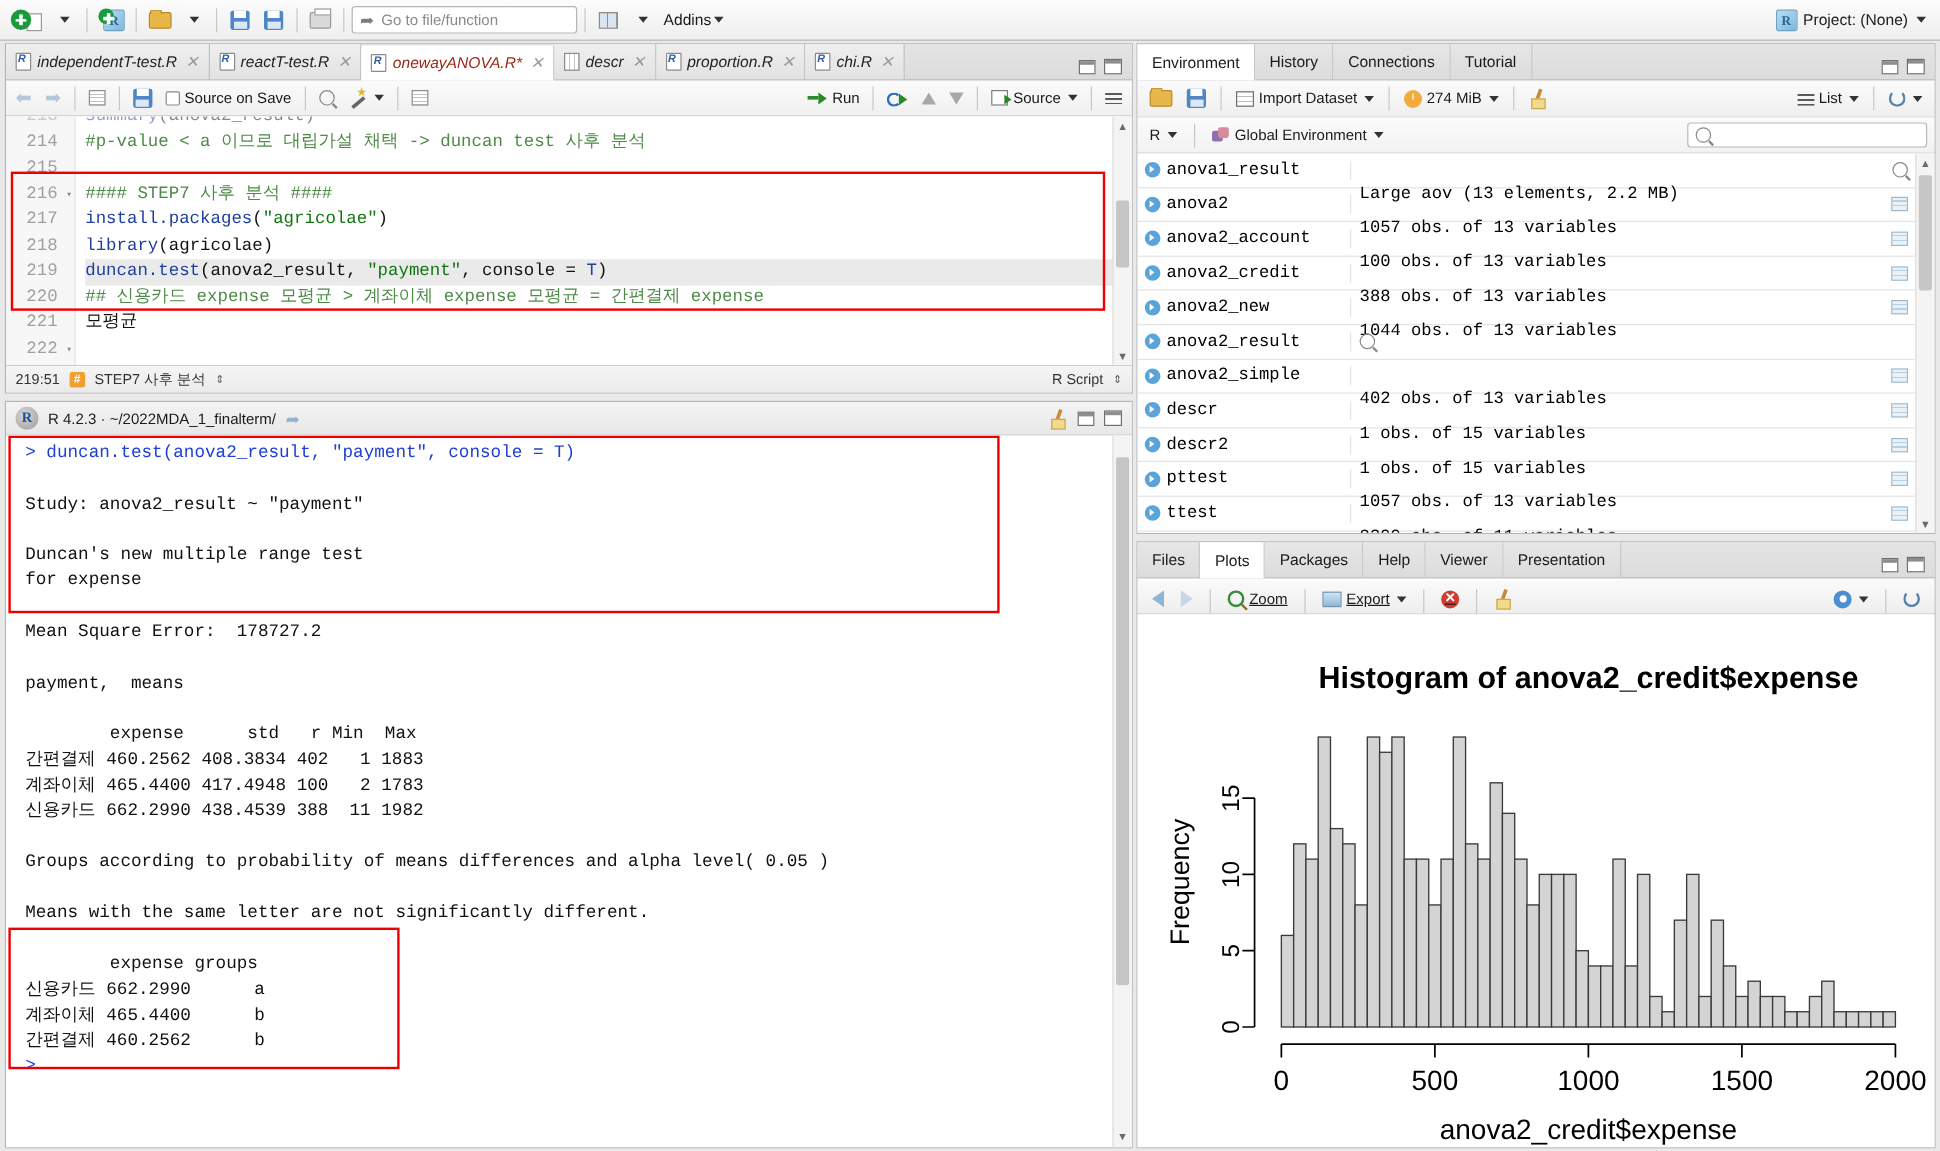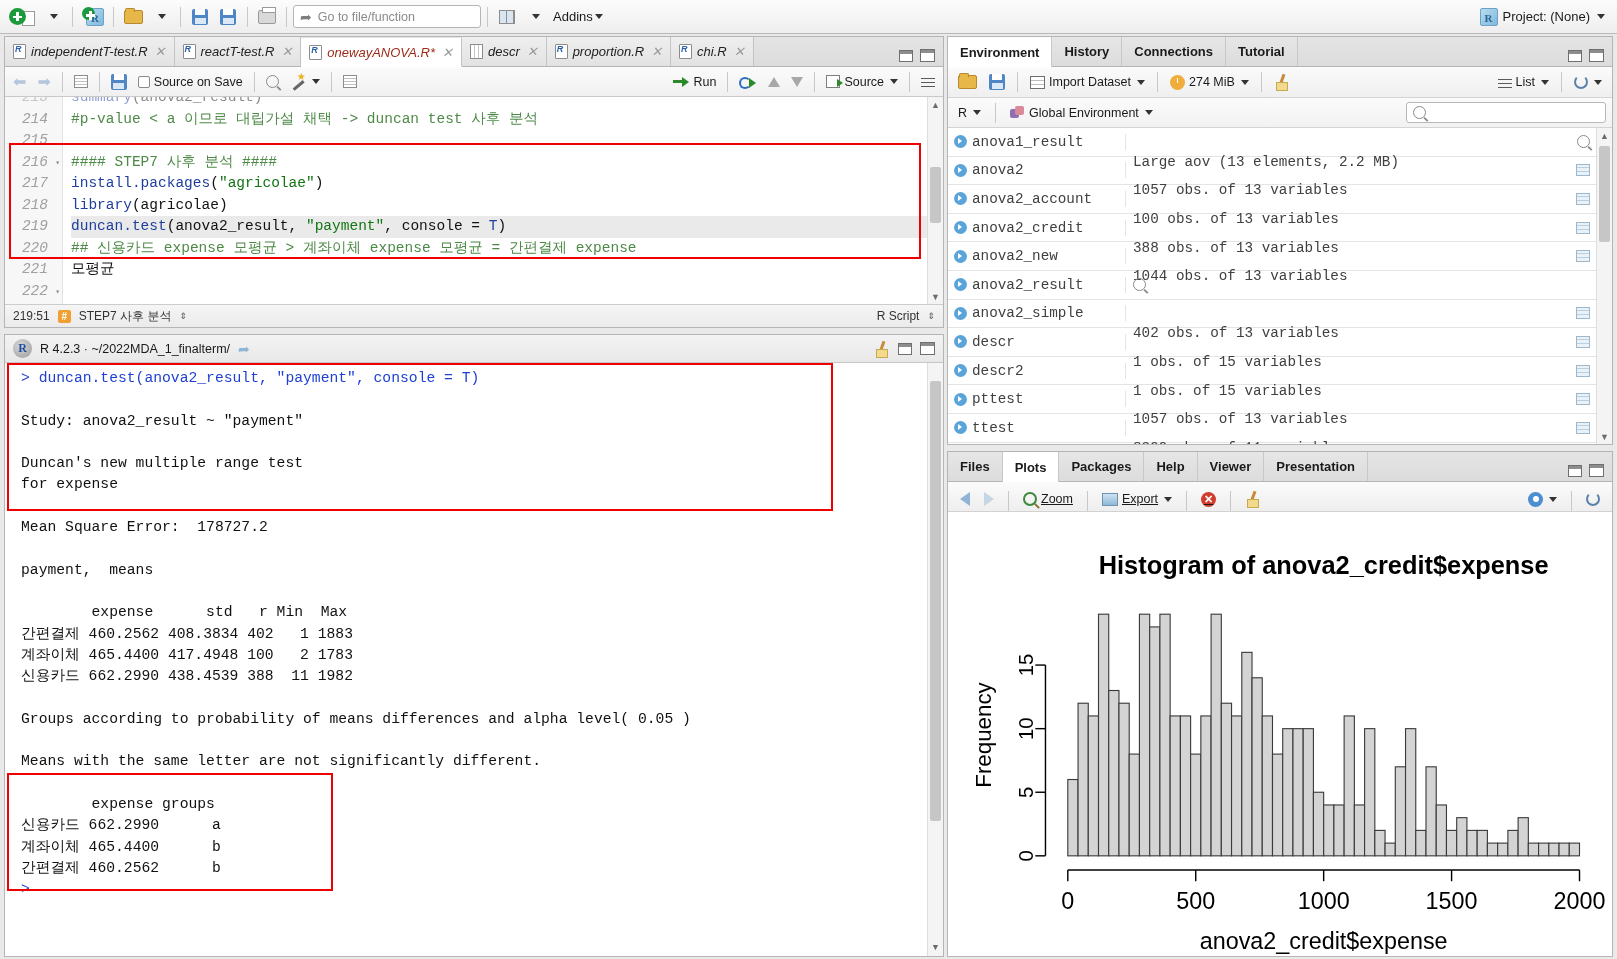--- a/index.html
+++ b/index.html
@@ -72,21 +72,21 @@
       repeating-linear-gradient(0deg,transparent 0 3px,#c6c6c6 3px 4px);}
   .tabstrip-right { margin-left:auto; display:flex; align-items:center; gap:7px; padding: 0 8px 4px 0; }
   .win-min2 { width:14px; height:12px; border:1px solid #6f6f6f; position:relative; background:#fff;}
   .win-min2:after{content:"";position:absolute;left:0;right:0;top:0;height:3px;background:#8d8d8d;}
   .win-max { width:15px;height:13px;border:1px solid #6f6f6f;background:#fff;}
   .win-max:before{content:"";display:block;height:3px;background:#8d8d8d;}
 
   
   .ptab {
     height: 29px; padding: 0 12px; display:flex;align-items:center;
-    font-size: 13px; font-weight: bold; color:#1a1a1a;
+    font-size: 13px; font-weight: normal; color:#1a1a1a;
     border-right: 1px solid #c8c8c8;
     background: linear-gradient(#e6e6e6,#dcdcdc); cursor:pointer; white-space:nowrap;
   }
   .ptab.active { background:#fff; margin-bottom:-1px; height:30px; }
 
   
   .ed-toolbar {
     height: 30px; flex: 0 0 30px; display:flex; align-items:center; gap:3px;
     background: linear-gradient(#fbfbfb,#f0f0f0);
     border-bottom: 1px solid #c9c9c9; padding: 0 4px;
@@ -96,21 +96,21 @@
   .chk { width:12px;height:12px;border:1px solid #8a8a8a;background:#fff;border-radius:2px;}
 
   
   .editor-wrap { flex:1 1 auto; display:flex; min-height:0; position:relative; background:#fff; overflow:hidden;}
   .gutter {
     flex: 0 0 58px; background:#f7f7f7; border-right:1px solid #e3e3e3;
     text-align:right; padding-top:3px; color:#a0a0a0;
     font-family:"Liberation Mono", monospace; font-size:14.5px; line-height:21.5px;
     user-select:none;
   }
-  .gutter div { padding-right: 14px; position:relative;font-style:italic;}
+  .gutter div { padding-right: 14px; position:relative;}
   .gutter .fold:after{content:"▾";position:absolute;right:2px;font-size:8px;color:#888;}
   .codearea {
     flex:1 1 auto; padding-top:3px; padding-left:8px; overflow:hidden; position:relative;
     font-family:"Liberation Mono", monospace; font-size:14.5px; line-height:21.5px;
     white-space:pre; color:#111;
   }
   .codearea .ln { height:21.5px; }
   .cmt { color:#4e8a47; }
   .str { color:#127512; }
   .fn  { color:#1f3f9e; }
@@ -165,21 +165,21 @@
   .env-toolbar2 {
     height:30px; flex:0 0 30px; display:flex;align-items:center;gap:6px;
     background:linear-gradient(#fbfbfb,#f2f2f2); border-bottom:1px solid #d4d4d4; padding:0 6px;
     font-size:13px;
   }
   .searchbox{margin-left:auto;display:flex;align-items:center;gap:5px;width:200px;height:21px;
      border:1px solid #b8b8b8;border-radius:3px;background:#fff;padding:0 6px;}
   .env-rows { flex:1 1 auto; min-height:0; overflow:hidden; position:relative; background:#fff;}
   .env-row {
     display:flex; align-items:center; height:28.6px; border-bottom:1px solid #e4e4e4;
-    font-family:"Liberation Mono", monospace; font-size:14.3px; color:#404040;
+    font-family:"Liberation Mono", monospace; font-size:14.3px; color:#000000;
   }
   .env-row .nm { width:178px; flex:0 0 178px; display:flex;align-items:center;gap:5px; padding-left:6px;
      border-right:1px solid #e4e4e4; white-space:nowrap; overflow:hidden;}
   .env-row .vl { flex:1 1 auto; padding-left:7px; white-space:nowrap; overflow:hidden;margin-top:40px;}
   .env-row .ic { width:26px; flex:0 0 26px; display:flex;align-items:center;justify-content:center;}
   .expander{width:13px;height:13px;border-radius:50%;background:#5ba4da;position:relative;flex:0 0 13px;}
   .expander:after{content:"";position:absolute;left:4px;top:3px;border-left:4px solid #fff;
      border-top:3.5px solid transparent;border-bottom:3.5px solid transparent;}
   .tbl-icon{width:14px;height:12px;border:1px solid #9bb8cf;background:
      repeating-linear-gradient(0deg,#eaf2f8 0 3px,#b9cfe2 3px 4px);}

